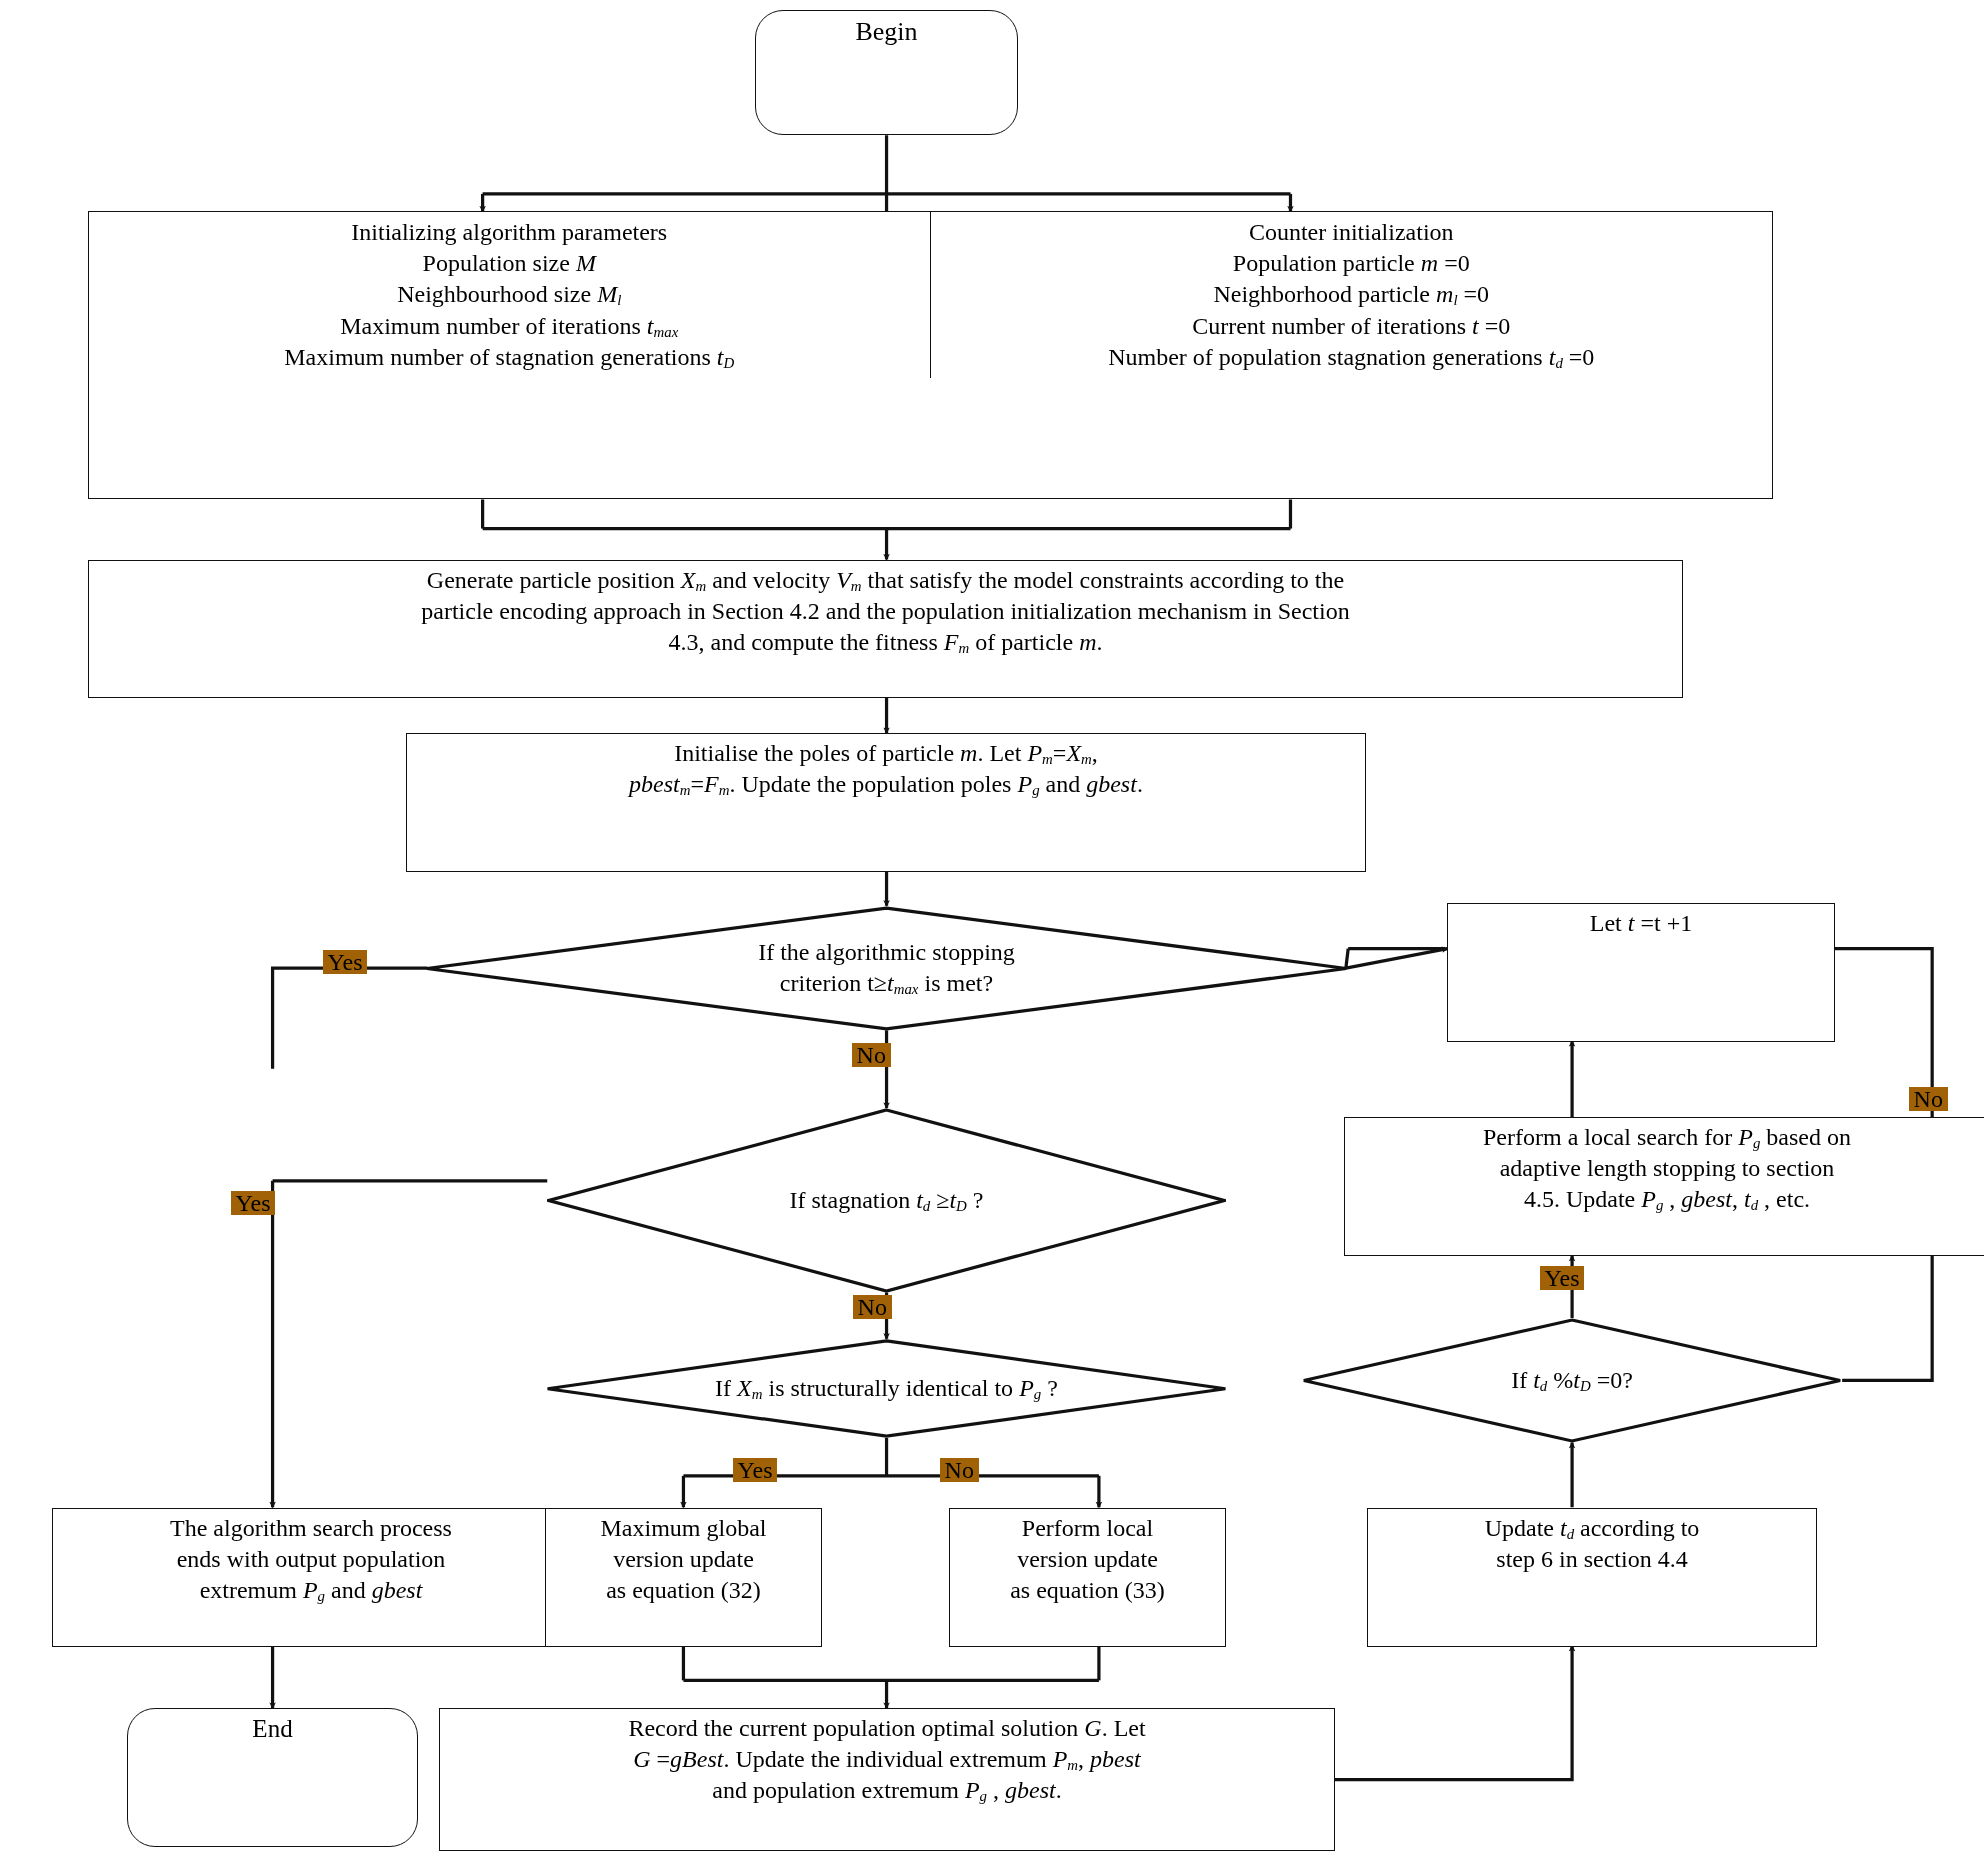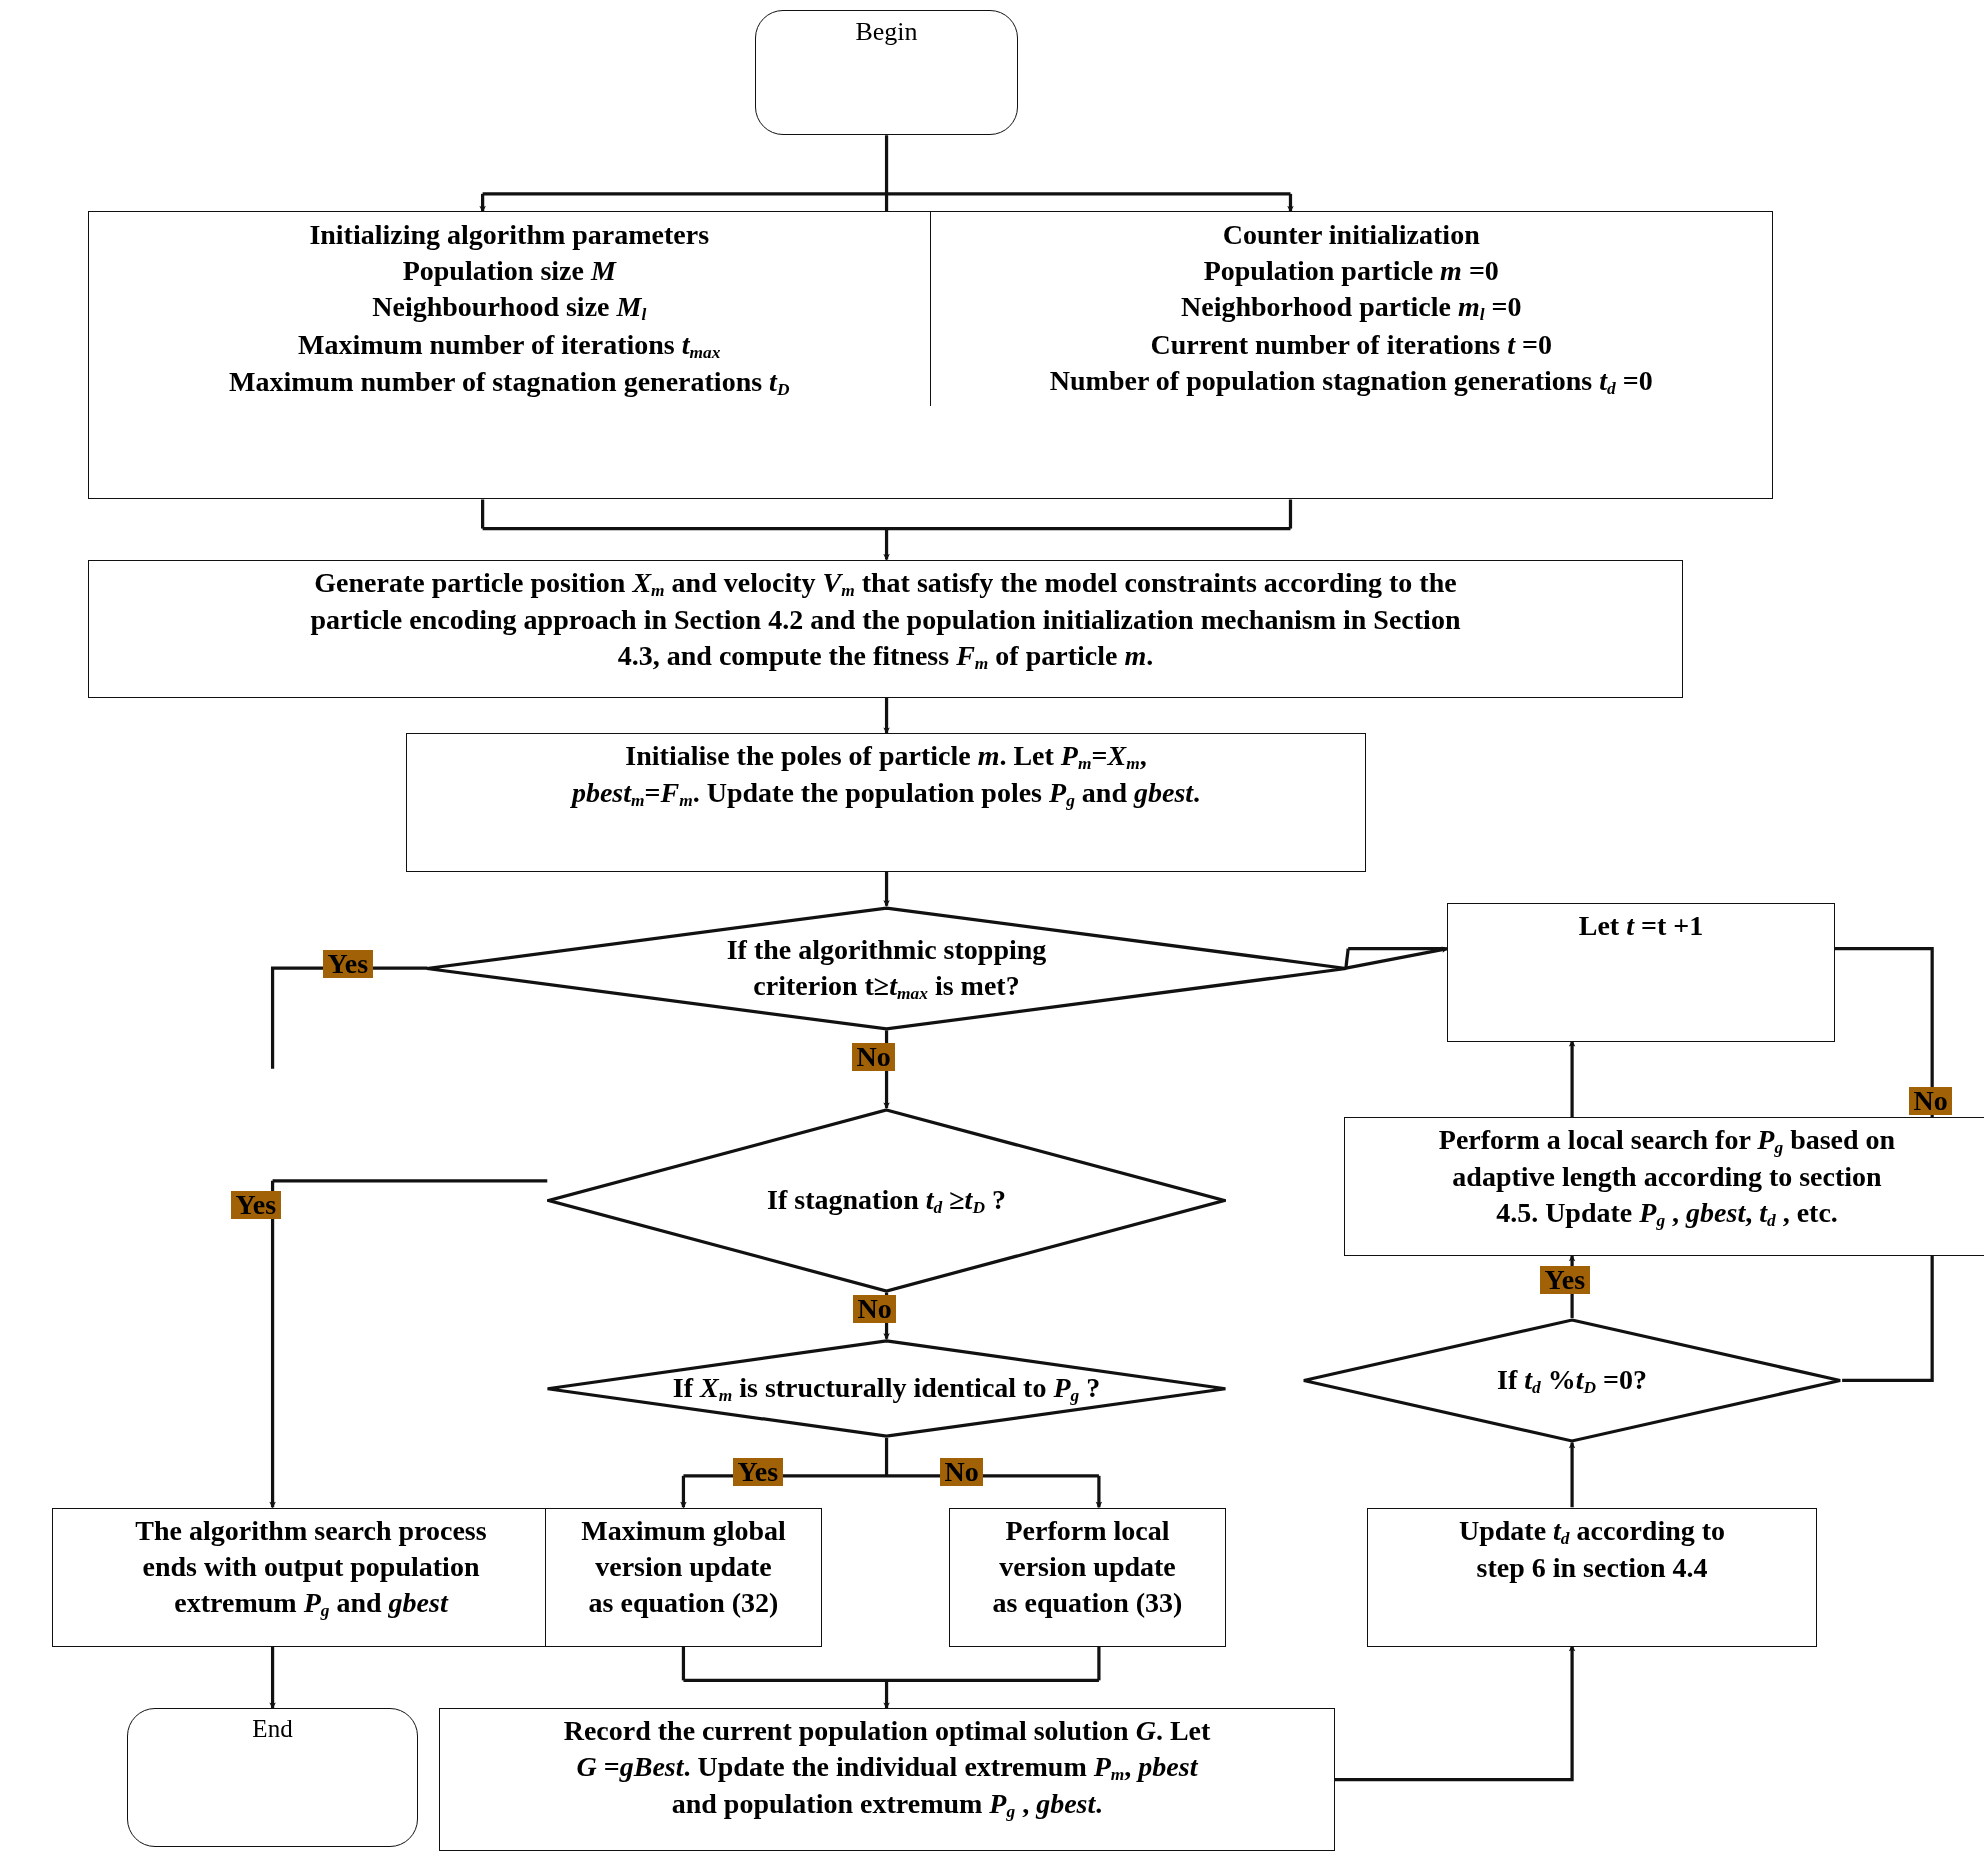--- a/index.html
+++ b/index.html
@@ -48,21 +48,21 @@
   .dia-wrap svg.dshape{position:absolute;left:0;top:0;}
   .dia-wrap .dtext{position:relative;z-index:2;line-height:1.30;padding:0 2.8px;}
   .edgelabel{
     position:absolute;
     background:#a16207;
     padding:0 4.6px;
     white-space:nowrap;
     line-height:1;
     z-index:5;
   }
-  .f52{font-size:28px;font-weight:bold;}
+  .f52{font-size:24px;}
   .f54{font-size:25px;}
   .f56{font-size:26px;}
   i.v{font-style:italic;}
   sub{font-size:0.62em; font-style:italic; vertical-align:-0.22em;}
 </style>
 </head>
 <body>
 
 <div id="stage">
 
@@ -187,21 +187,21 @@
       <polygon points="735,4 1466,200 735,396 4,200" fill="#ffffff" stroke="#111111" stroke-width="7"></polygon>
     </svg>
     <div class="dtext">
       <div>If stagnation <i class="v">t</i><sub>d</sub> ≥<i class="v">t</i><sub>D</sub> ?</div>
     </div>
   </div>
 
   <div class="node proc f52" style="left:1344px;top:1117px;width:646px;height:139px;">
     <div>
       <div>Perform a local search for <i class="v">P</i><sub>g</sub> based on</div>
-      <div>adaptive length according to section</div>
+      <div>adaptive length stopping to section</div>
       <div>4.5. Update <i class="v">P</i><sub>g</sub> , <i class="v">gbest</i>, <i class="v">t</i><sub>d</sub> , etc.</div>
     </div>
   </div>
 
   <div class="dia-wrap f52" style="left:545px;top:1339px;width:683px;height:99px;">
     <svg class="dshape" width="683" height="99" viewBox="0 0 1480 215" xmlns="http://www.w3.org/2000/svg">
       <polygon points="740,4 1476,108 740,211 4,108" fill="#ffffff" stroke="#111111" stroke-width="7"></polygon>
     </svg>
     <div class="dtext">
       <div>If <i class="v">X</i><sub>m</sub> is structurally identical to <i class="v">P</i><sub>g</sub> ?</div>

